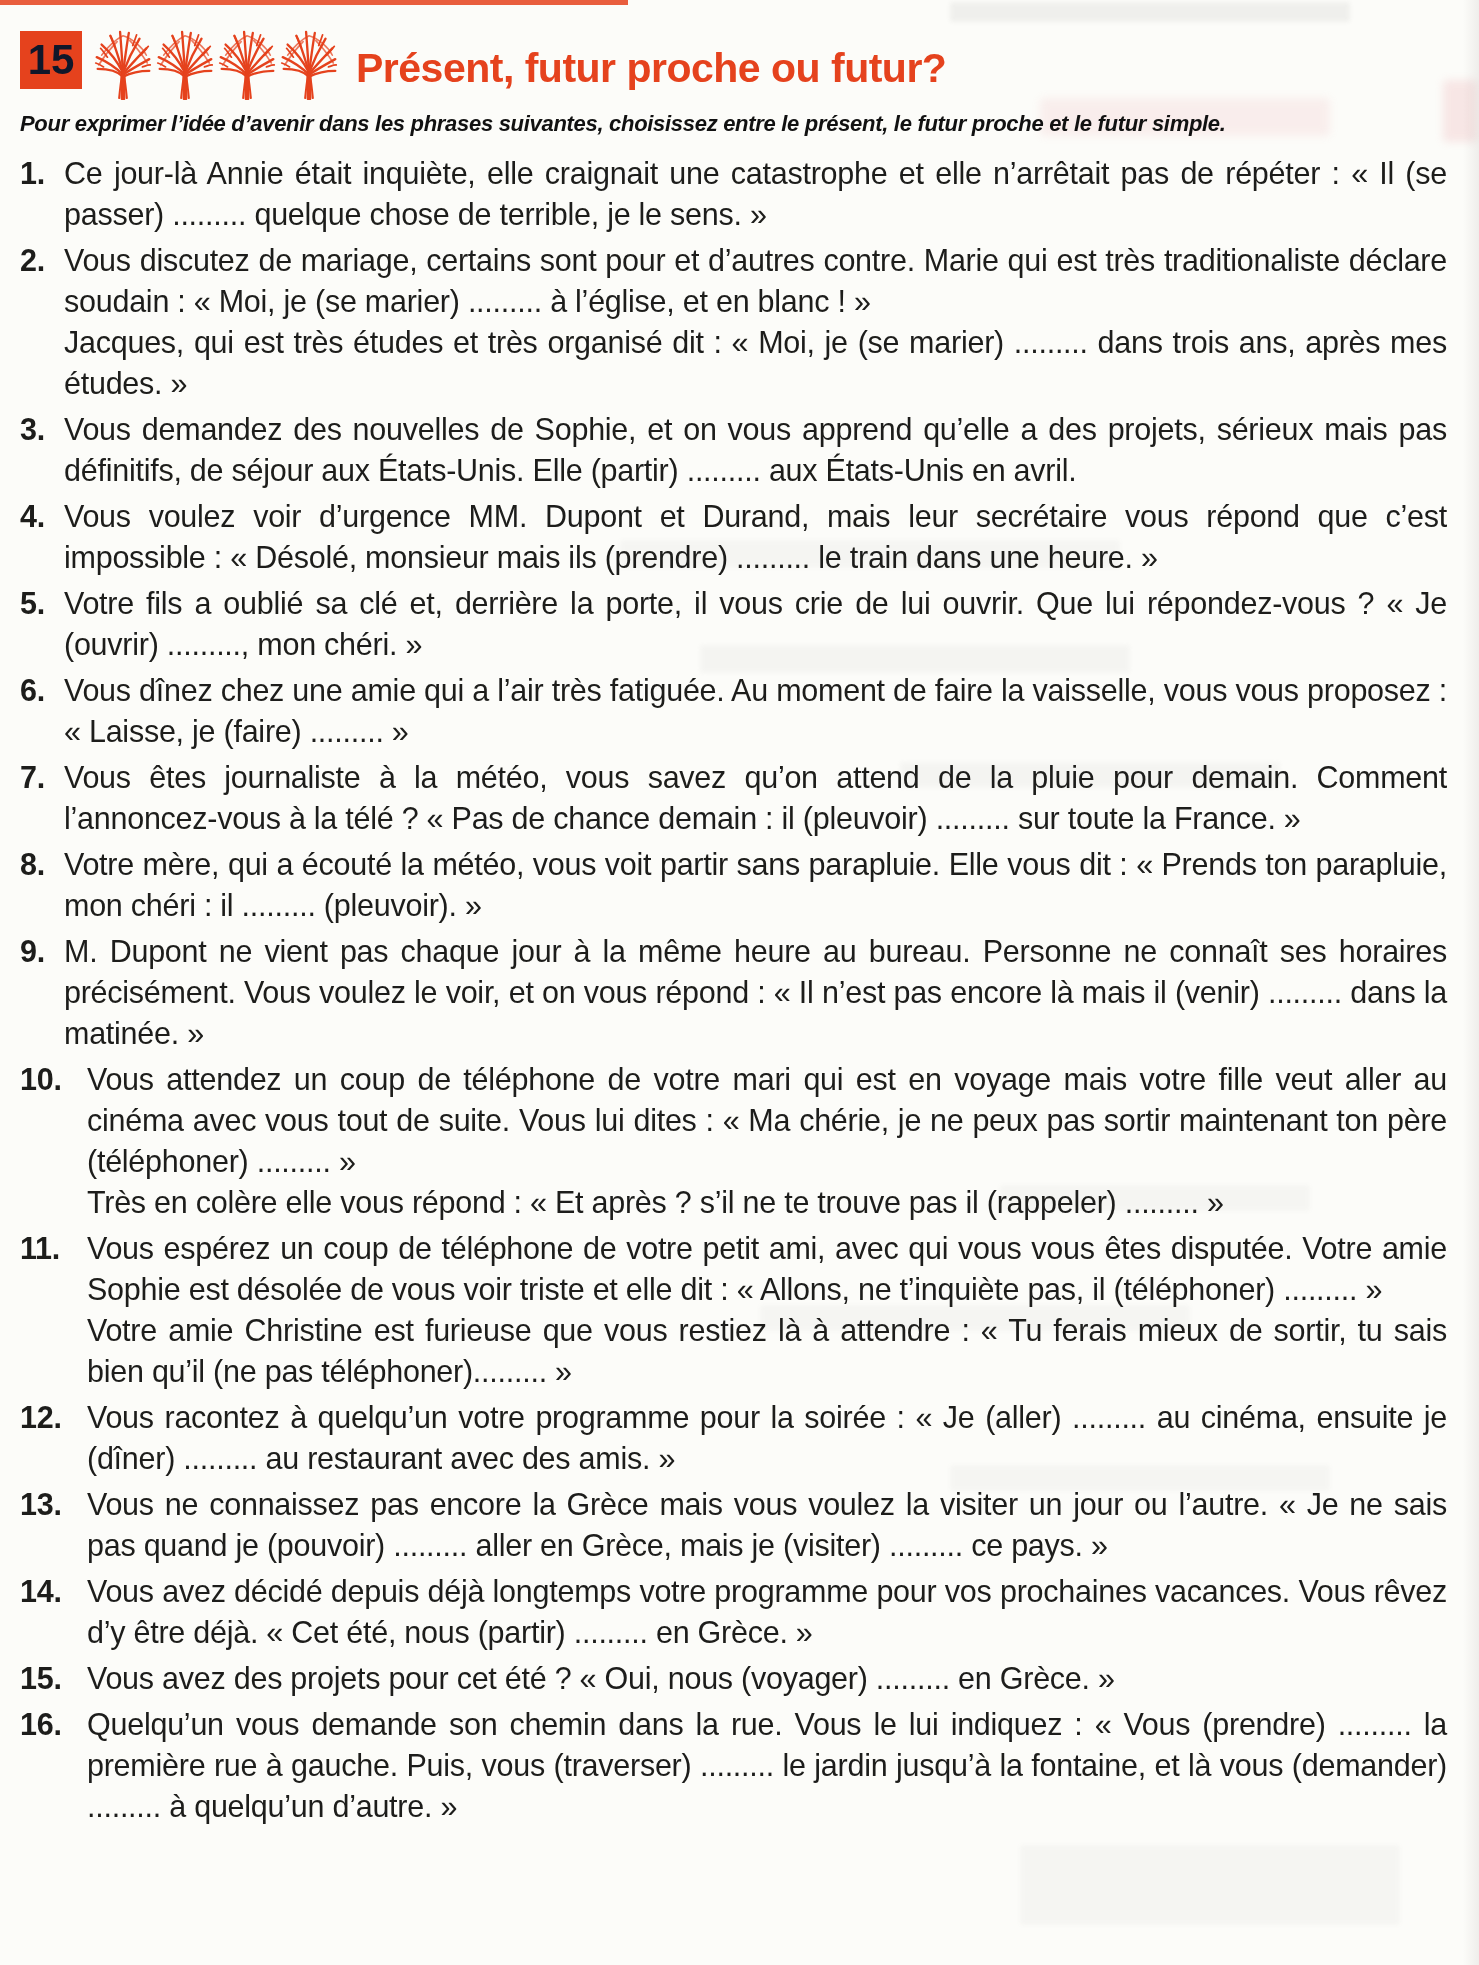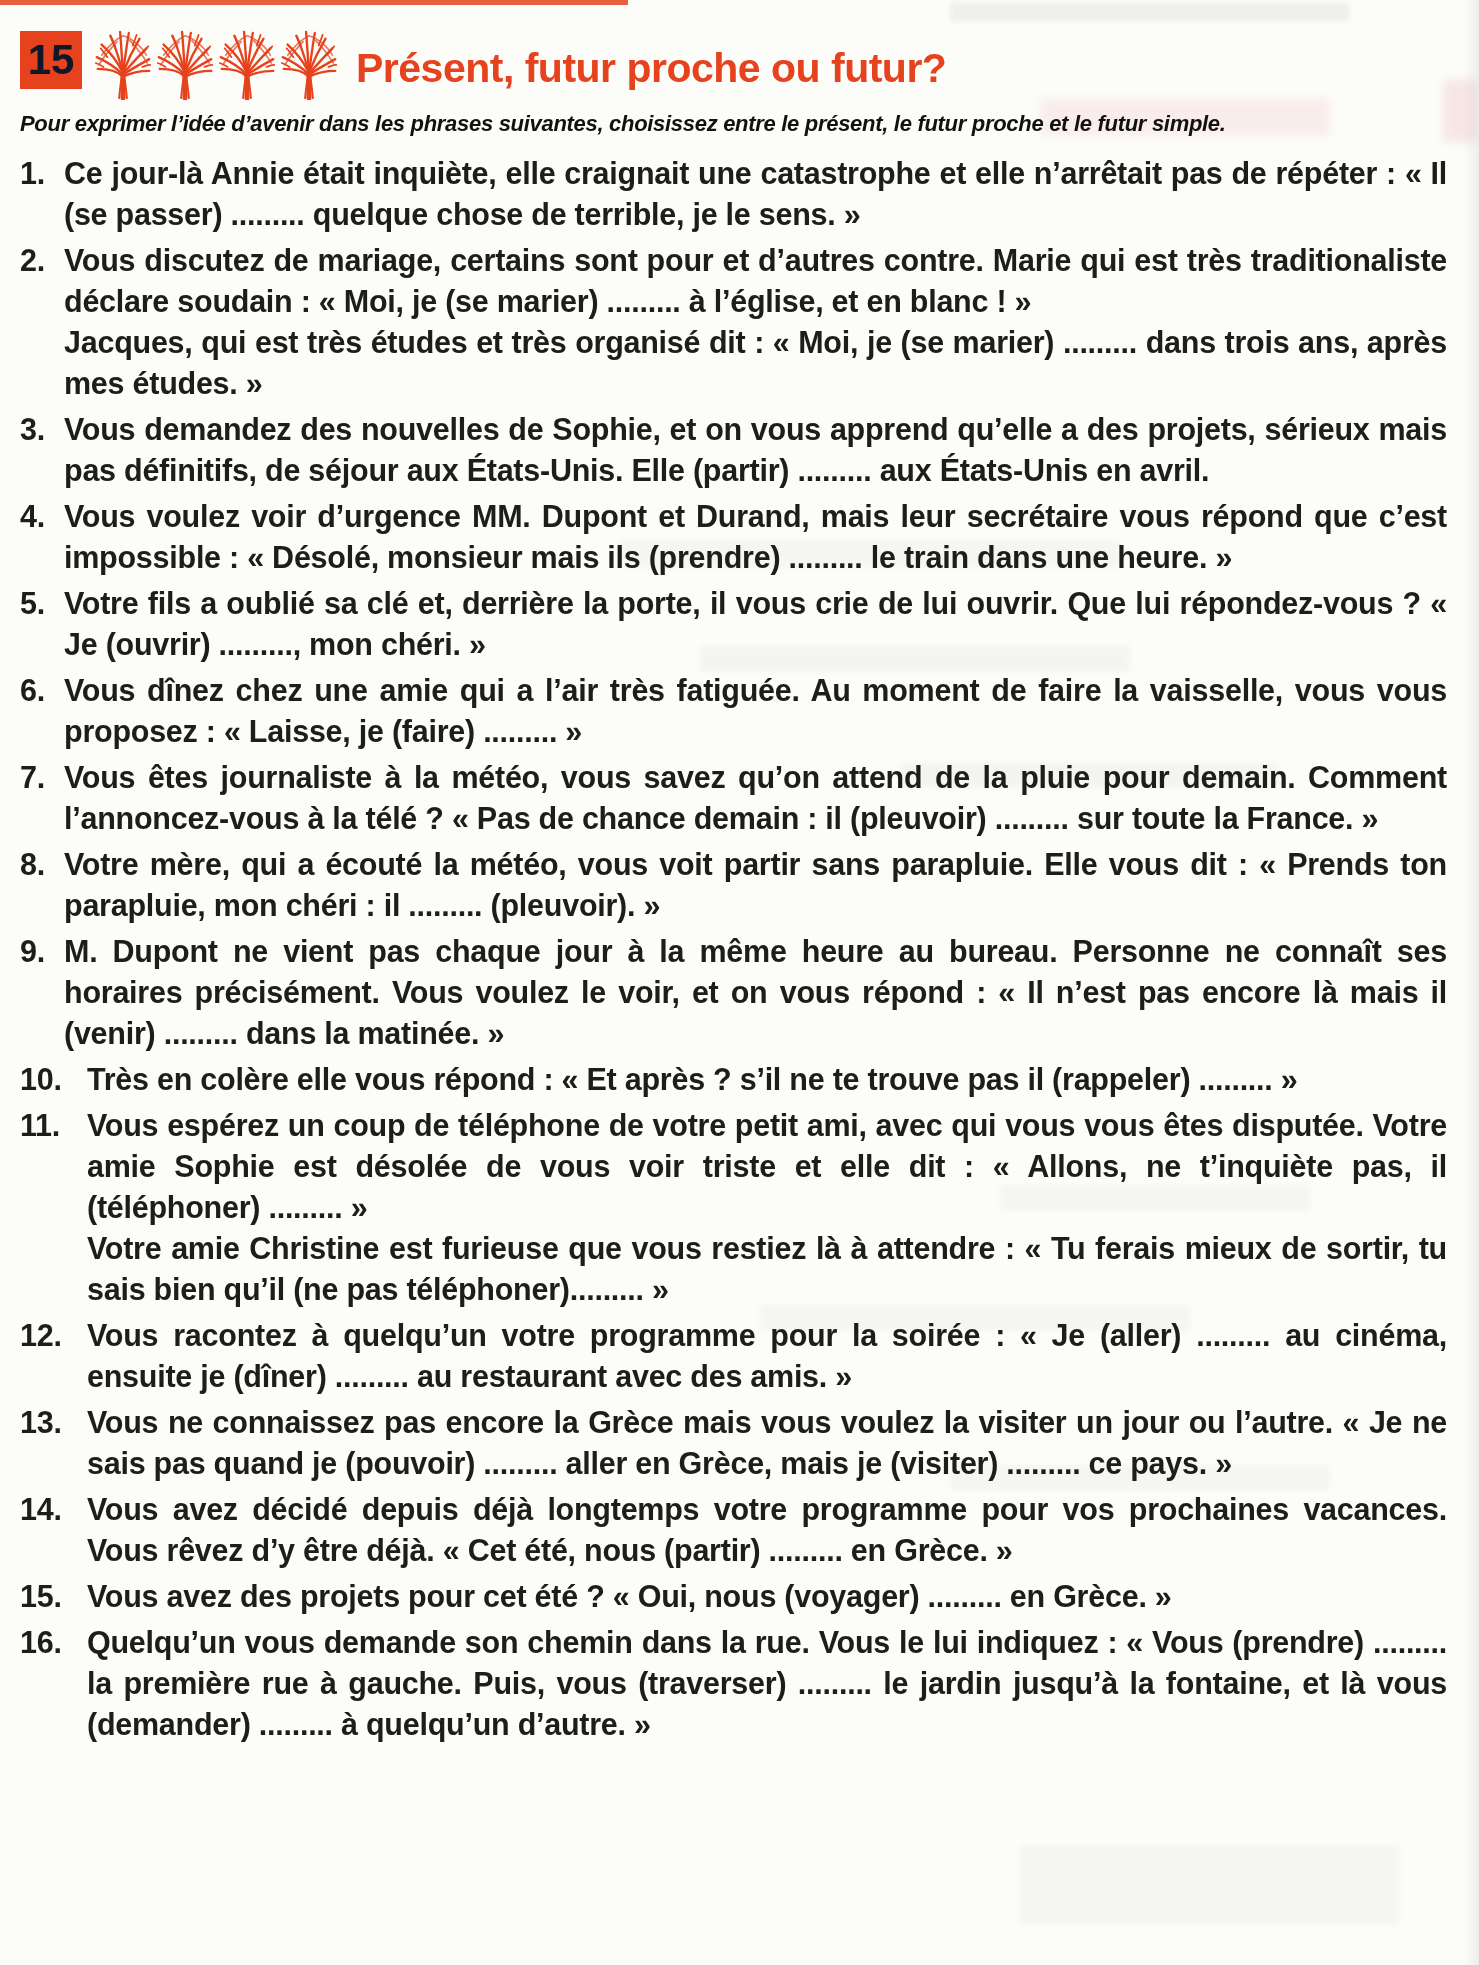--- a/index.html
+++ b/index.html
@@ -54,21 +54,21 @@
 
   .items { margin-top: 14px; }
   .item {
     display: flex;
     margin-bottom: 5px;
     font-size: 30.5px; line-height: 41px;
     letter-spacing: -0.25px;
   }
   .item .num { font-weight: bold; flex: 0 0 44px; }
   .item.wide .num { flex-basis: 67px; }
-  .item .txt { flex: 1; font-weight: bold; }
+  .item .txt { flex: 1; }
   .item .txt p {
     margin: 0;
     text-align: justify;
     hyphens: auto;
     -webkit-hyphens: auto;
   }
 </style>
 </head>
 <body style="background: rgb(252, 252, 249);">
 
@@ -192,20 +192,21 @@
   </div>
       <div class="item">
     <span class="num">9.</span>
     <div class="txt">
           <p>M. Dupont ne vient pas chaque jour à la même heure au bureau. Personne ne connaît ses horaires précisément. Vous voulez le voir, et on vous répond : « Il n’est pas encore là mais il (venir) ......... dans la matinée. »</p>
         </div>
   </div>
       <div class="item wide">
     <span class="num">10.</span>
     <div class="txt">
+          <p>Vous attendez un coup de téléphone de votre mari qui est en voyage mais votre fille veut aller au cinéma avec vous tout de suite. Vous lui dites : « Ma chérie, je ne peux pas sortir maintenant ton père (téléphoner) ......... »</p>
           <p>Très en colère elle vous répond : « Et après ? s’il ne te trouve pas il (rappeler) ......... »</p>
         </div>
   </div>
       <div class="item wide">
     <span class="num">11.</span>
     <div class="txt">
           <p>Vous espérez un coup de téléphone de votre petit ami, avec qui vous vous êtes disputée. Votre amie Sophie est désolée de vous voir triste et elle dit : « Allons, ne t’inquiète pas, il (téléphoner) ......... »</p>
           <p>Votre amie Christine est furieuse que vous restiez là à attendre : « Tu ferais mieux de sortir, tu sais bien qu’il (ne pas téléphoner)......... »</p>
         </div>
   </div>

